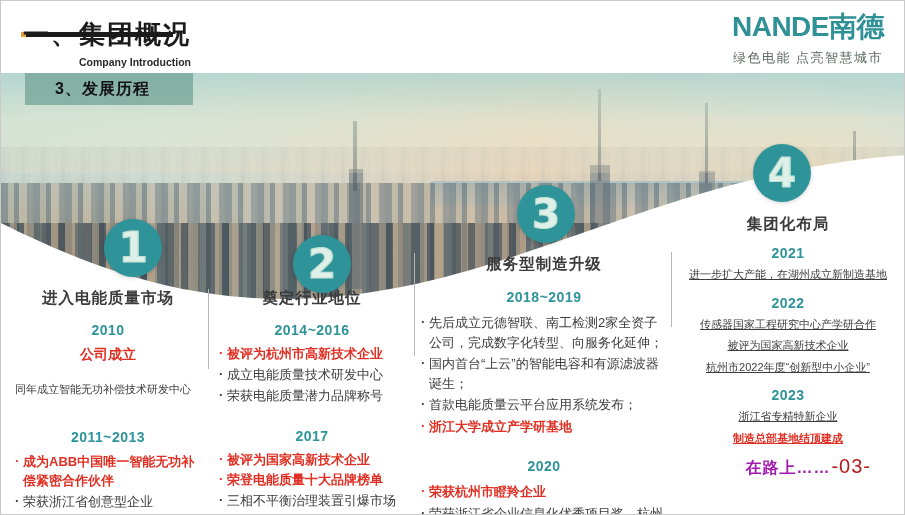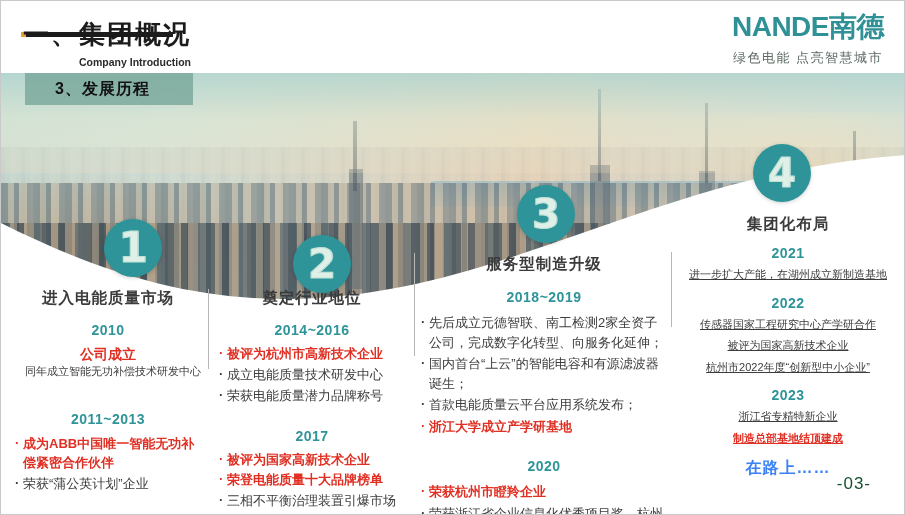--- a/index.html
+++ b/index.html
@@ -127,21 +127,21 @@
   .bullets li:before{content:"·";position:absolute;left:0;top:-1px;color:#3c3c3c;font-weight:bold;}
   .bullets li.red{color:#e03024;font-weight:bold;}
   .bullets li.red:before{color:#e03024;}
   .plain{font-size:11px;color:#3c3c3c;line-height:1.5;text-align:center;text-decoration:underline;}
   .plain.red{color:#e03024;font-weight:bold;}
 
   
   #col1{left:14px;top:287px;width:186px;}
   #col1 .yr{margin-top:13px;}
   #col1 .c-red{margin-top:8px;font-size:14px;font-weight:bold;color:#e03024;text-align:center;}
-  #col1 .c-sub{margin-top:0;font-size:11px;color:#3c3c3c;text-align:right;}
+  #col1 .c-sub{margin-top:18px;font-size:11px;color:#3c3c3c;text-align:left;}
   #col1 .yr2{margin-top:32px;}
   #col1 .bullets{margin-top:8px;}
 
   #col2{left:218px;top:287px;width:186px;}
   #col2 .yr{margin-top:13px;}
   #col2 .bullets{margin-top:7px;}
   #col2 .yr2{margin-top:22px;}
   #col2 .b2{margin-top:7px;}
 
   #col3{left:420px;top:253px;width:246px;}
@@ -149,27 +149,27 @@
   #col3 .bullets{margin-top:8px;}
   #col3 .bullets li{line-height:1.5;}
   #col3 .yr2{margin-top:22px;}
   #col3 .b2{margin-top:8px;}
 
   #col4{left:676px;top:213px;width:222px;}
   #col4 .yr{margin-top:10px;}
   #col4 .plain{margin-top:5px;}
   #col4 .yr-sp{margin-top:12px;}
   #col4 .tail{
-    margin-top:12px;text-align:center;font-size:16px;font-weight:bold;color:#3b82f6;letter-spacing:1px;
+    margin-top:12px;text-align:center;font-size:16px;font-weight:bold;color:#a21caf;letter-spacing:1px;
   }
 
   
   #pageno{
-    position:absolute;right:33px;bottom:20px;z-index:7;
-    font-size:17px;color:#14532d;letter-spacing:1px;
+    position:absolute;right:33px;bottom:36px;z-index:7;
+    font-size:20px;color:#b91c1c;letter-spacing:1px;
   }
 </style>
 </head>
 <body>
 
 <div id="slide">
 
   <div id="photo">
     <div class="sky"></div>
     <div class="warm"></div>
@@ -224,20 +224,21 @@
   <div class="divider" id="div3"></div>
 
   <div class="col" id="col1">
     <div class="col-title">进入电能质量市场</div>
     <div class="yr">2010</div>
     <div class="c-red">公司成立</div>
     <div class="c-sub">同年成立智能无功补偿技术研发中心</div>
     <div class="yr yr2">2011~2013</div>
     <ul class="bullets">
         <li class="red">成为ABB中国唯一智能无功补偿紧密合作伙伴</li>
+        <li>荣获浙江省创意型企业</li>
         <li>荣获“蒲公英计划”企业</li>
       </ul>
   </div>
 
   <div class="col" id="col2">
     <div class="col-title">奠定行业地位</div>
     <div class="yr">2014~2016</div>
     <ul class="bullets">
         <li class="red">被评为杭州市高新技术企业</li>
         <li>成立电能质量技术研发中心</li>

